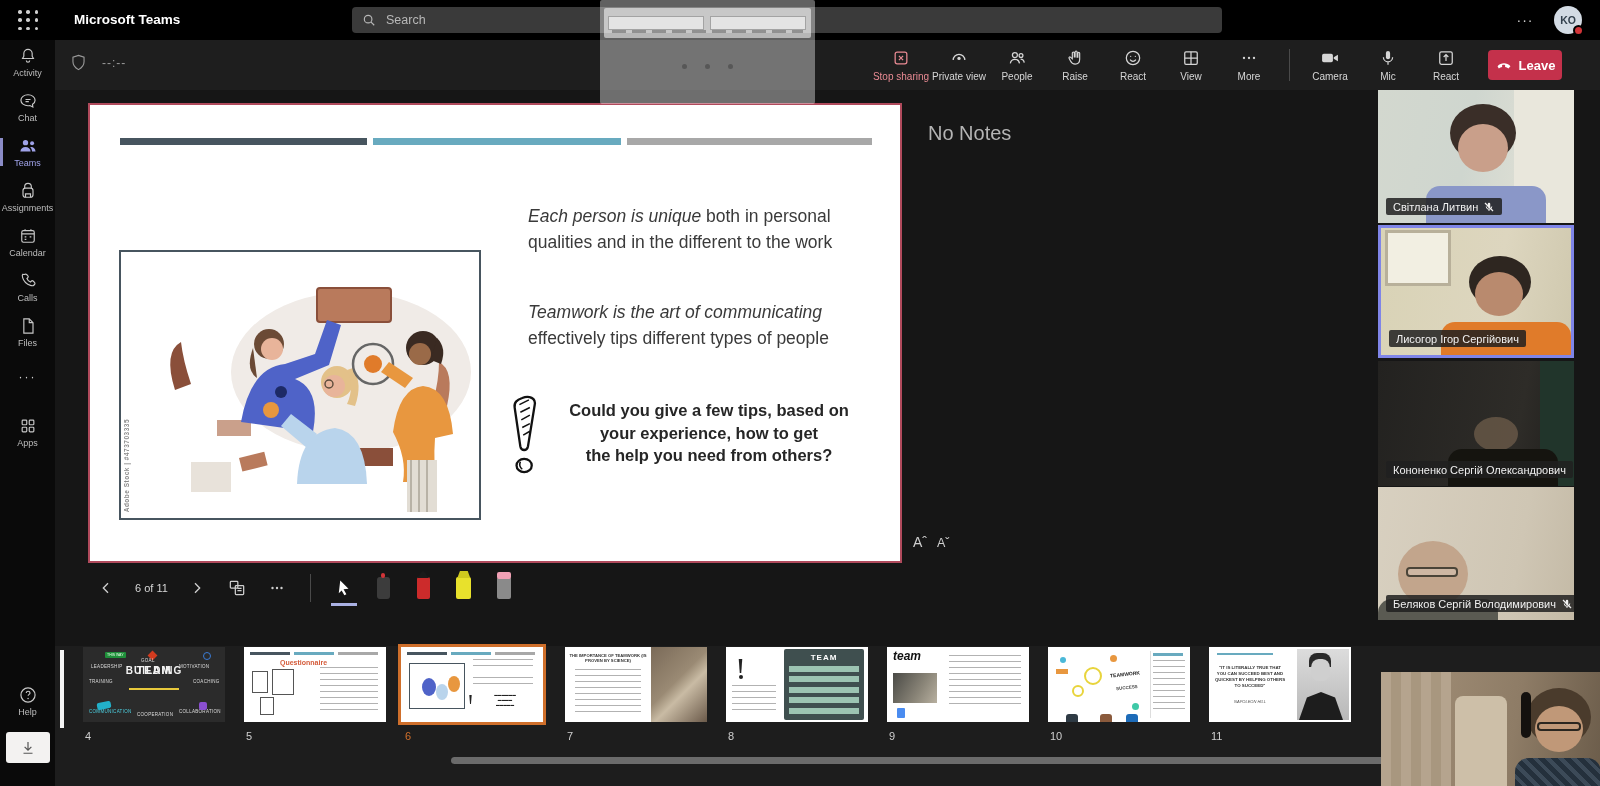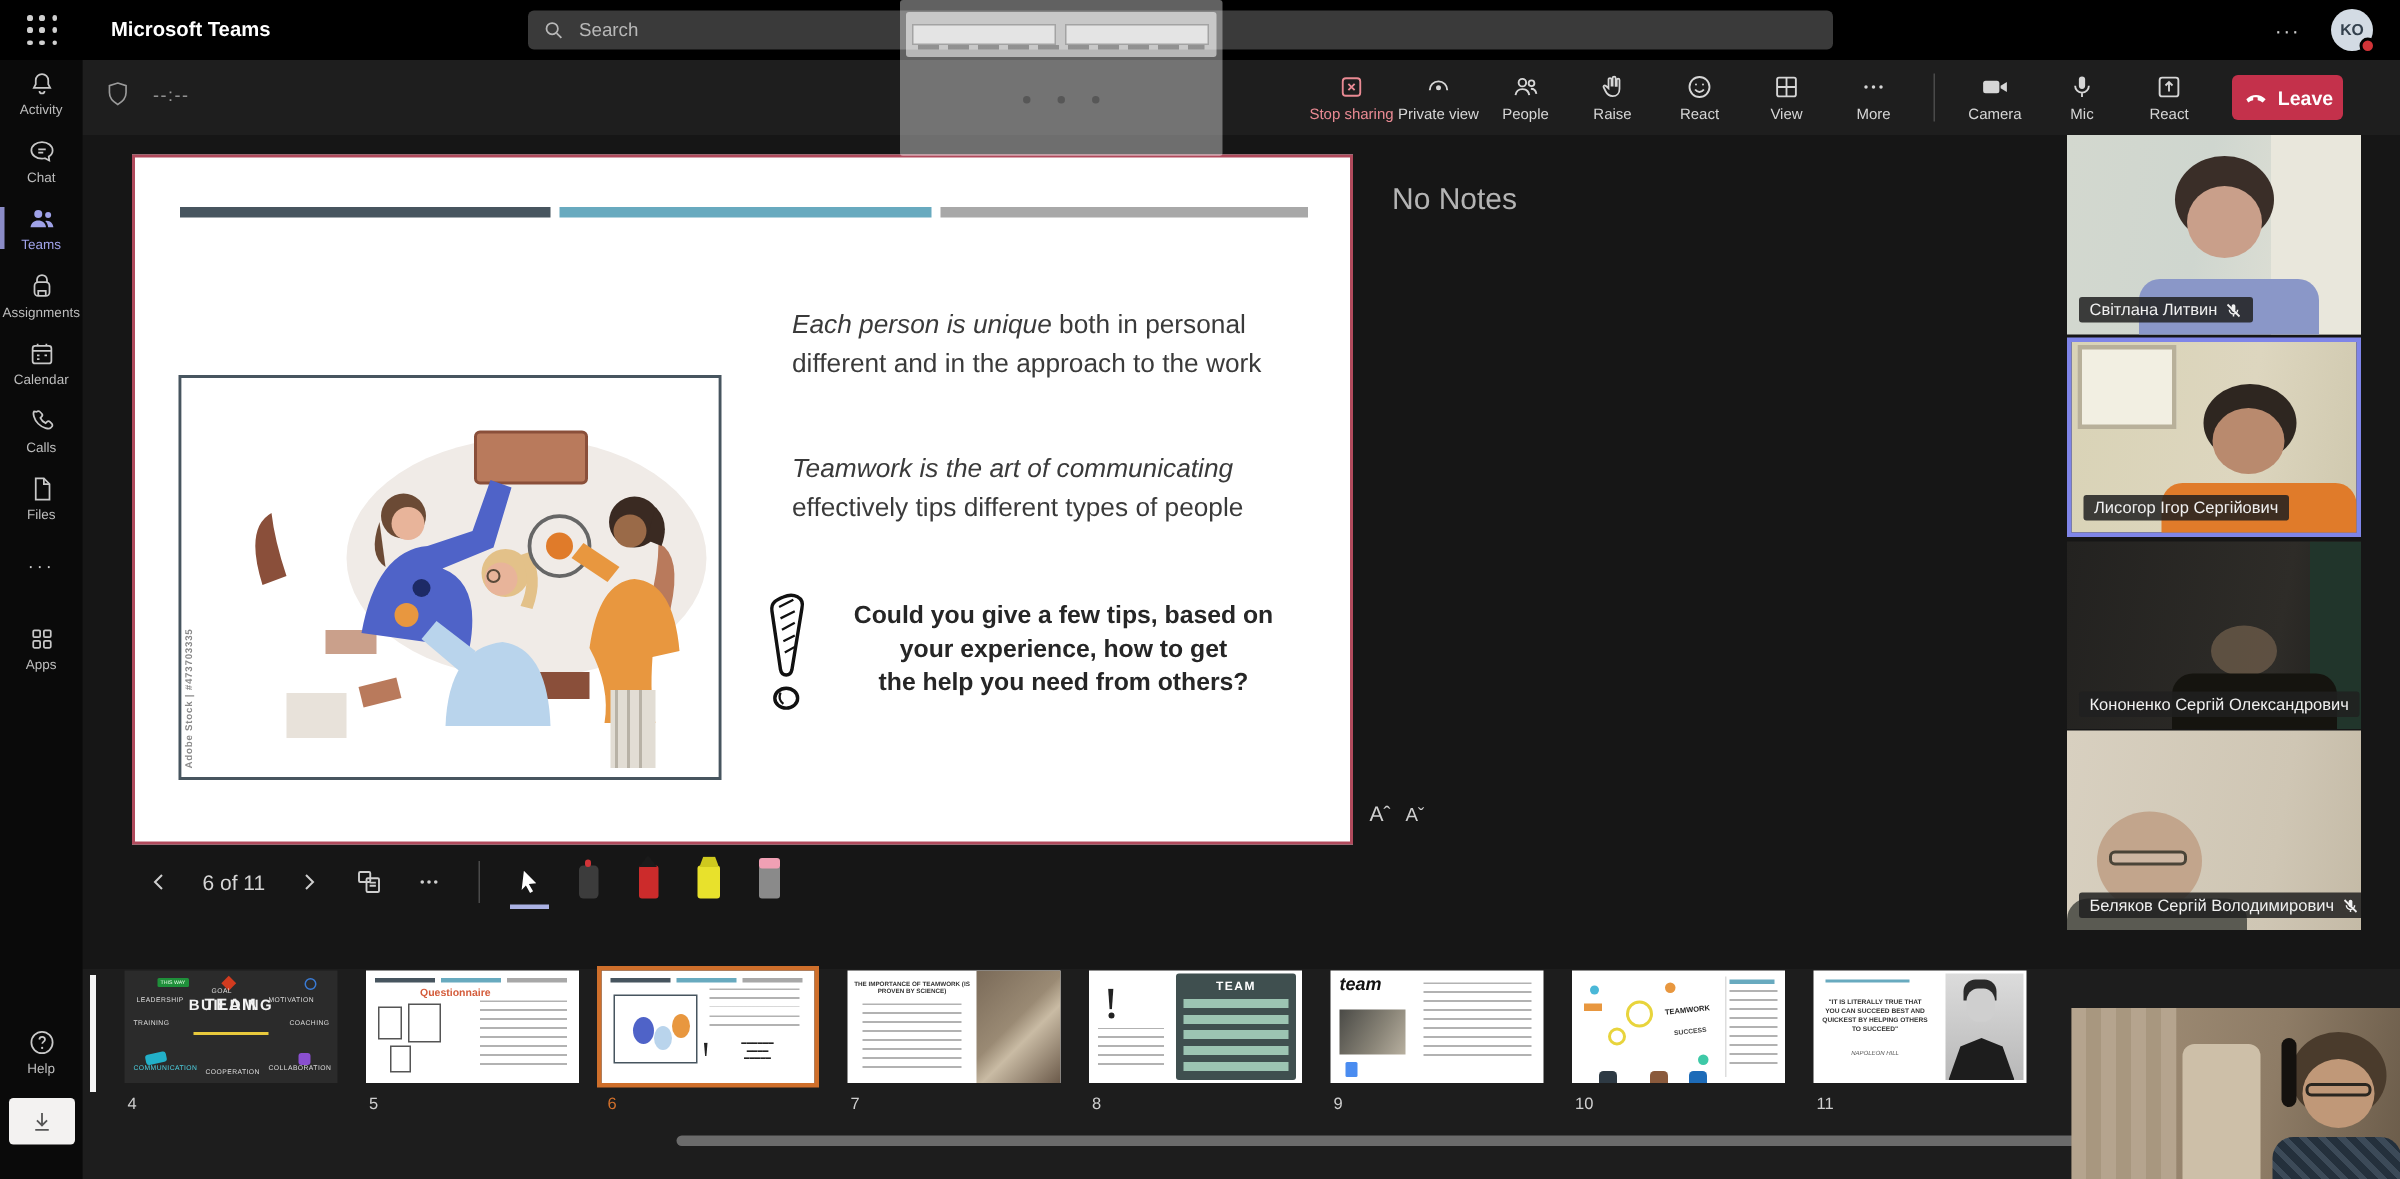--- a/index.html
+++ b/index.html
@@ -63,21 +63,21 @@
              transform:rotate(180deg);letter-spacing:.5px;font-weight:bold;}
   .para{position:absolute;left:438px;width:336px;font-size:17.5px;line-height:1.5;color:#3a3a3a;}
   .para.p1{top:98px;}
   .para.p2{top:194px;}
   .q-block{position:absolute;left:468px;top:294px;width:302px;text-align:center;font-weight:bold;
            font-size:16.5px;line-height:1.37;color:#262626;}
   .excl{position:absolute;left:418px;top:288px;}
   
   .pcontrols{position:absolute;left:36px;top:480px;height:36px;display:flex;align-items:center;gap:10px;color:#cfcfcf;}
   .pc-btn{width:30px;height:30px;display:flex;align-items:center;justify-content:center;position:relative;}
-  .page-ind{font-size:14px;color:#d6d6d6;padding:0 4px;}
+  .page-ind{font-size:11px;color:#d6d6d6;padding:0 4px;}
   .pc-sel::after{content:"";position:absolute;left:2px;bottom:-3px;width:26px;height:3px;background:#aab1e3;}
   .tool-laser{width:13px;height:22px;background:#3c3c3c;border-radius:3px;position:relative;}
   .tool-laser::before{content:"";position:absolute;left:4px;top:-4px;width:4px;height:5px;background:#d13438;border-radius:2px;}
   .tool-pen{width:13px;height:22px;background:#cc2b2b;border-radius:2px;position:relative;}
   .tool-pen::before{content:"";position:absolute;left:0;top:-7px;border-left:6.5px solid transparent;
       border-right:6.5px solid transparent;border-bottom:8px solid #1a1a1a;}
   .tool-hl{width:15px;height:22px;background:#e8e12c;border-radius:2px;position:relative;}
   .tool-hl::before{content:"";position:absolute;left:1px;top:-6px;width:13px;height:7px;background:#cfc91e;
       clip-path:polygon(0 100%,100% 100%,80% 0,20% 0);}
   .tool-eraser{width:14px;height:22px;background:#8a8a8a;border-radius:2px;position:relative;}
@@ -424,21 +424,21 @@
           <path d="M316 86 q10 10 4 26 l-10 -4z" fill="#3a2a22"></path>
           <path d="M272 180 q6 -44 30 -46 q26 2 30 48 l-18 4 q-2 28 2 44 l-34 0 q4 -24 -10 -50z" fill="#e8973f"></path>
           <path d="M284 136 l-24 -16 8 -10 24 16z" fill="#e8973f"></path>
           <rect x="286" y="208" width="30" height="52" fill="#e2ddd4"></rect>
           <path d="M290 208 v52 M298 208 v52 M306 208 v52" stroke="#b8b2a6" stroke-width="2"></path>
           <path d="M70 210 h40 v30 h-40z" fill="#e8e2da"></path>
         </svg>
         <span class="watermark">Adobe Stock | #473703335</span>
       </div>
 
-      <div class="para p1"><i>Each person is unique</i><span> both in personal different and in the approach to the work</span></div>
+      <div class="para p1"><i>Each person is unique</i><span> both in personal qualities and in the different to the work</span></div>
       <div class="para p2"><i>Teamwork is the art of communicating</i><span> effectively tips different types of people</span></div>
 
       <div class="excl">
         <svg width="38" height="86" viewBox="0 0 40 90" fill="none" stroke="#111" stroke-width="2.4">
           <path d="M15 5 C22 2 30 5 28 13 L21 56 C20 61 14 61 13 56 L7 15 C6 9 10 7 15 5 Z" fill="#fff"></path>
           <path d="M12 12 l10 -5 M13 20 l10 -5 M14 28 l9 -5 M15 36 l8 -4 M16 44 l7 -4" stroke-width="1.6"></path>
           <ellipse cx="17" cy="76" rx="8" ry="7" fill="#fff"></ellipse>
           <path d="M13 72 q-2 5 2 8" stroke-width="1.6"></path>
         </svg>
       </div>

